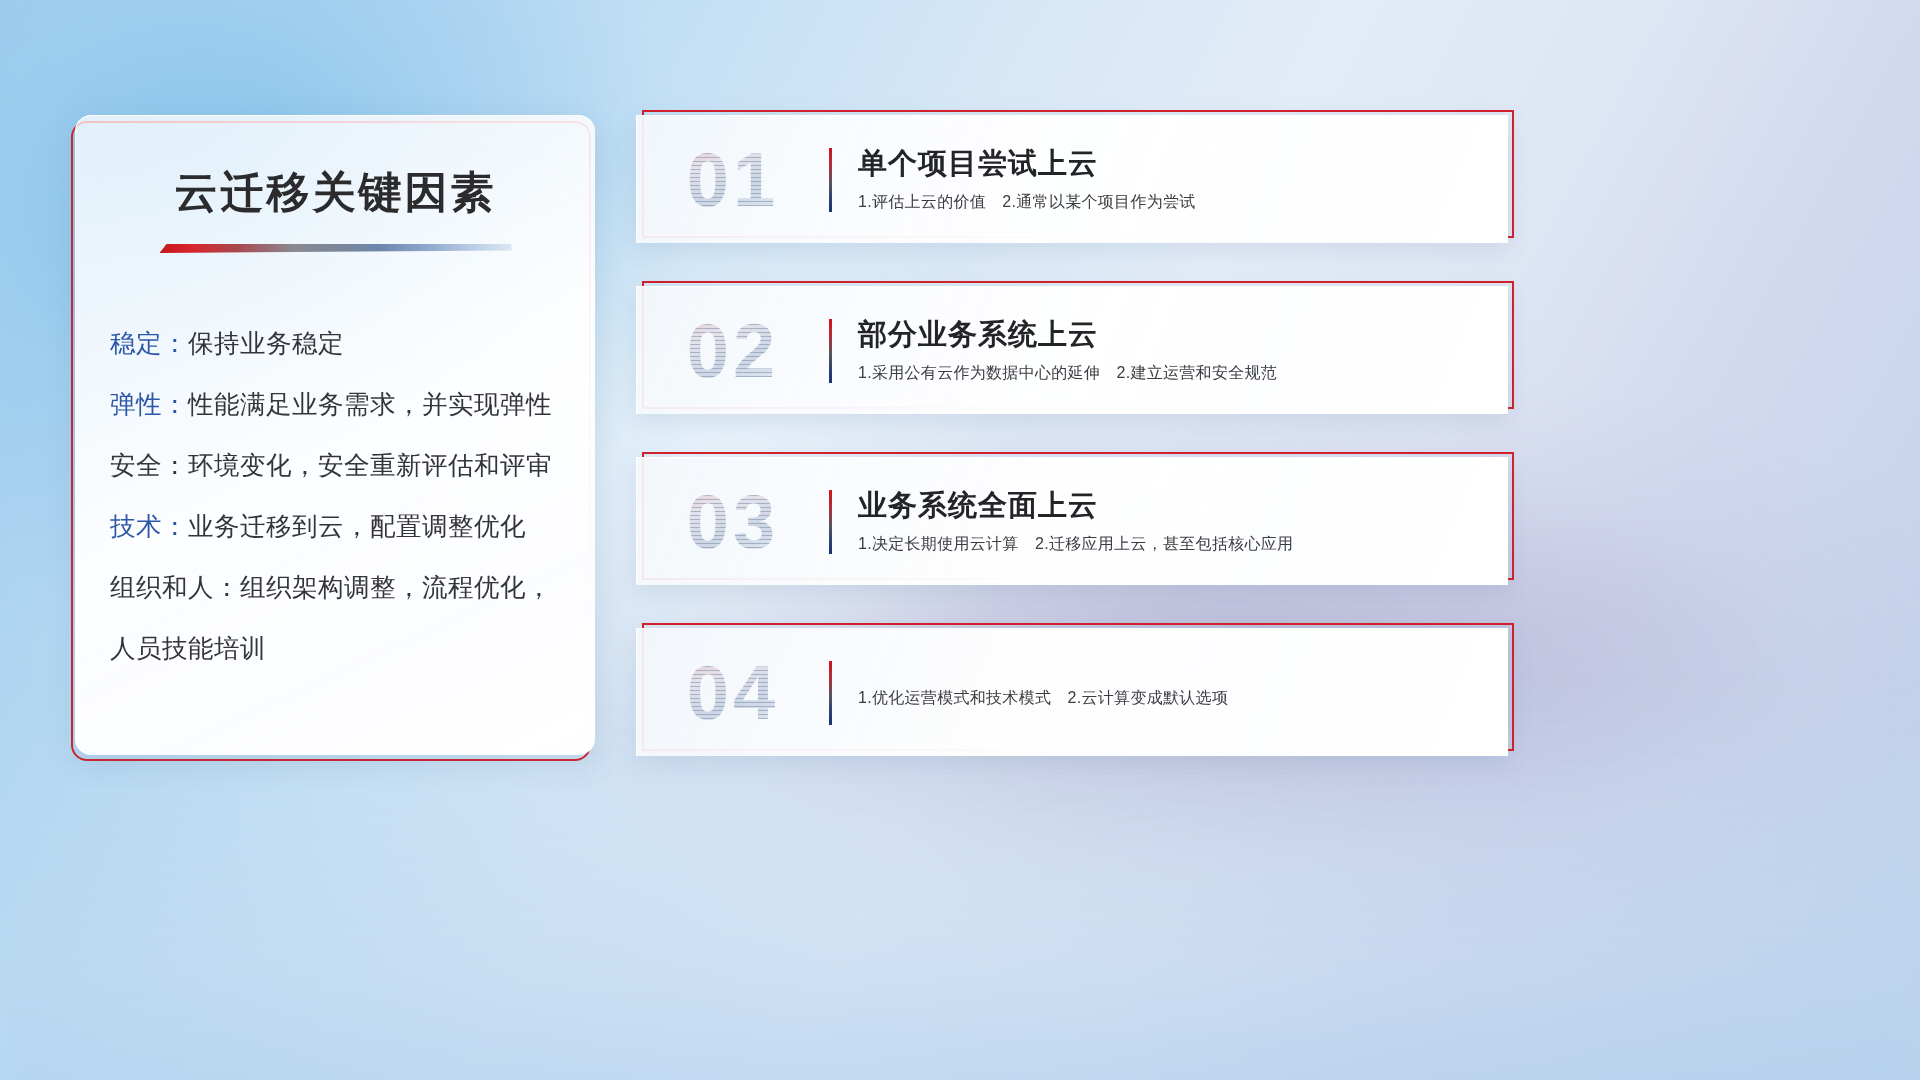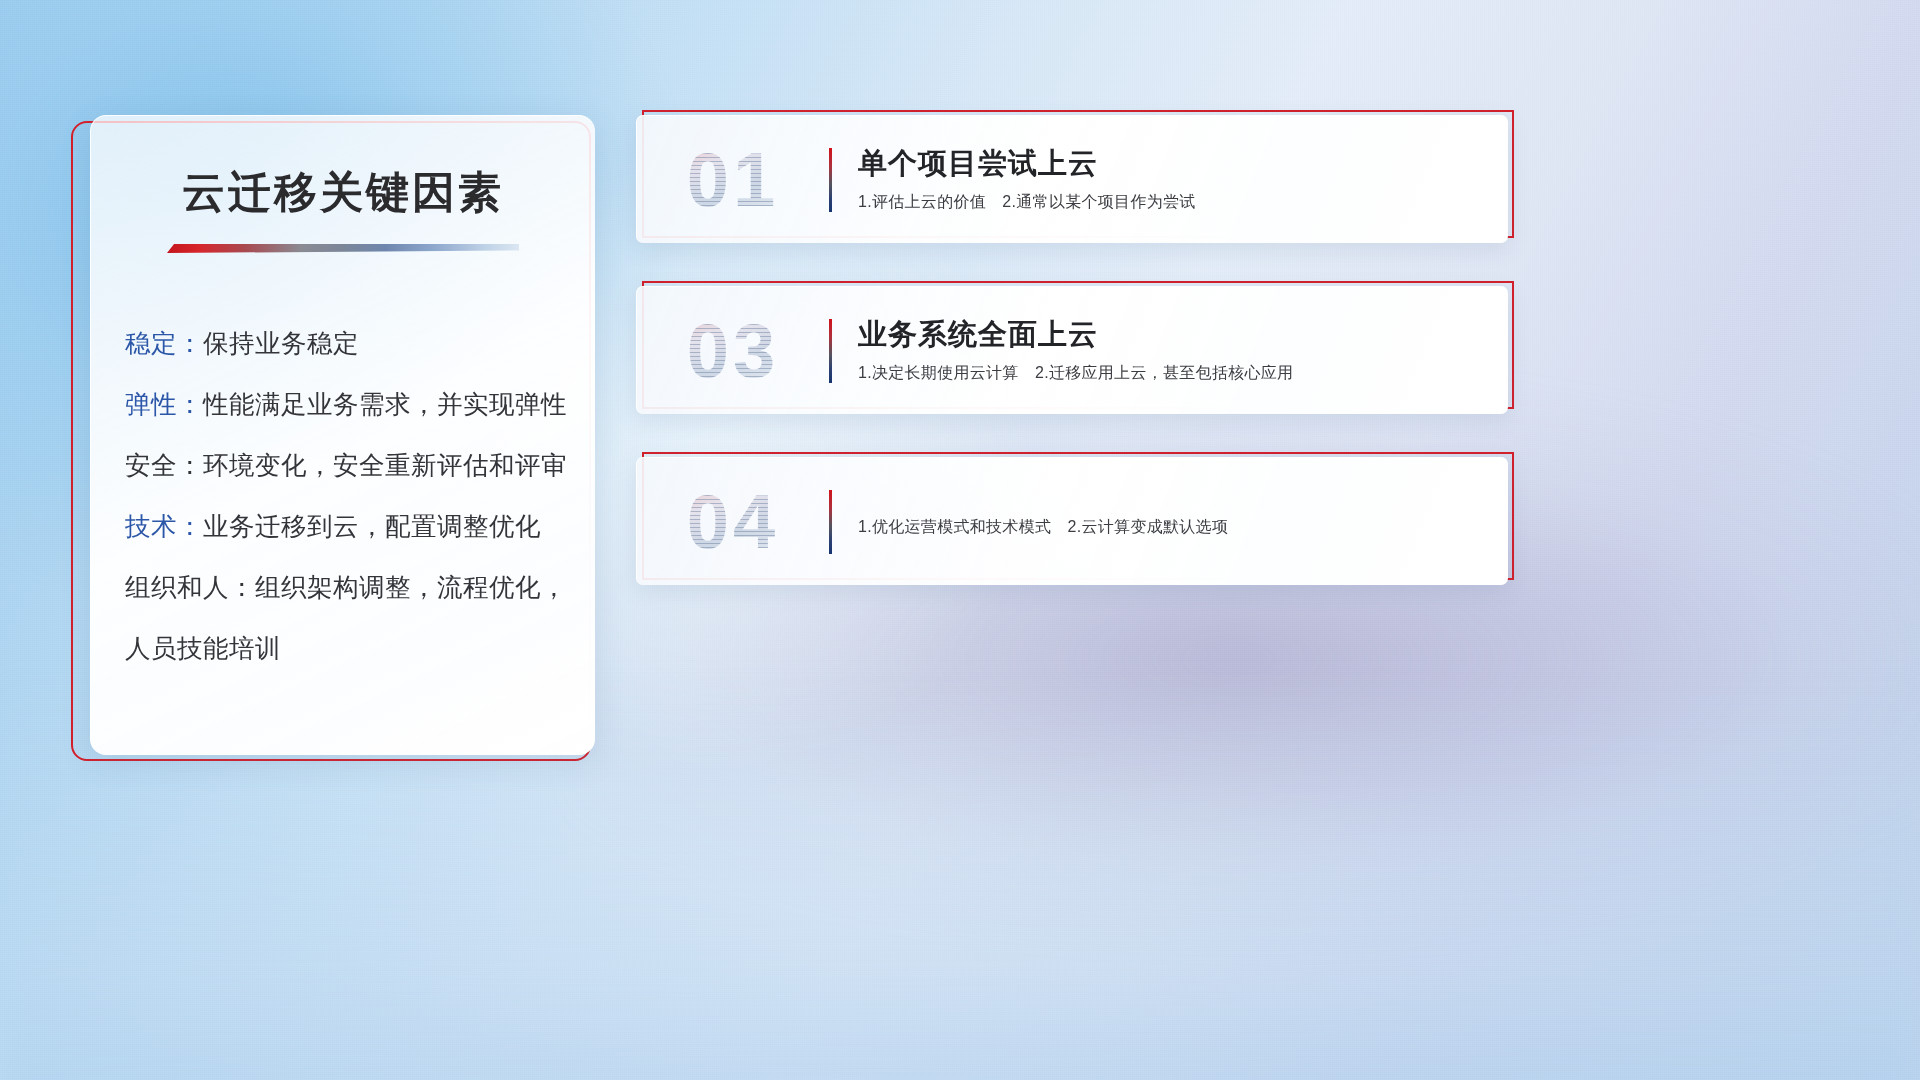--- a/index.html
+++ b/index.html
@@ -86,21 +86,20 @@
         rgba(255,255,255,0.72) 0%,
         rgba(250,252,254,0.88) 24%,
         rgba(255,255,255,0.96) 52%,
         rgba(252,253,255,0.99) 78%,
         rgba(255,255,255,1) 100%);
     border-top:1px solid rgba(255,255,255,0.95);
     border-left:1px solid rgba(255,255,255,0.9);
     box-shadow:0 8px 30px rgba(80,110,150,0.16);
     overflow:hidden;
     padding:0;
-    margin-left:15px;
   }
   #left-title{
     margin:48px 0 0 0;
     text-align:center;
     font-size:43px;
     font-weight:bold;
     letter-spacing:3px;
     color:#2b2b2e;
   }
   #left-title-rule{
@@ -139,21 +138,20 @@
         rgba(244,248,252,0.92) 0%,
         rgba(250,252,254,0.95) 20%,
         rgba(255,255,255,0.98) 46%,
         rgba(253,254,255,1) 72%,
         rgba(255,255,255,1) 100%);
     border-top:1px solid rgba(255,255,255,0.95);
     border-left:1px solid rgba(255,255,255,0.8);
     box-shadow:0 6px 22px rgba(80,110,150,0.13);
     display:flex; align-items:center;
     overflow:hidden;
-    border-radius:7px;
   }
   .card-num{
     width:192px; flex:0 0 192px;
     display:flex; align-items:center; justify-content:center;
     position:relative;
     height:100%;
   }
   .ghost-num{
     font-size:76px;
     font-weight:bold;
@@ -231,20 +229,33 @@
           <div class="card-body">
             <div class="card-title">单个项目尝试上云</div>
             <div class="card-desc">1.评估上云的价值　2.通常以某个项目作为尝试</div>
           </div>
         </div>
       </div>
       <div class="card-wrap">
         <div class="card-accent"></div>
         <div class="card">
           <div class="card-num">
+            <span class="ghost-num">02</span>
+          </div>
+          <div class="card-bar"></div>
+          <div class="card-body">
+            <div class="card-title">部分业务系统上云</div>
+            <div class="card-desc">1.采用公有云作为数据中心的延伸　2.建立运营和安全规范</div>
+          </div>
+        </div>
+      </div>
+      <div class="card-wrap">
+        <div class="card-accent"></div>
+        <div class="card">
+          <div class="card-num">
             <span class="ghost-num">03</span>
           </div>
           <div class="card-bar"></div>
           <div class="card-body">
             <div class="card-title">业务系统全面上云</div>
             <div class="card-desc">1.决定长期使用云计算　2.迁移应用上云，甚至包括核心应用</div>
           </div>
         </div>
       </div>
       <div class="card-wrap">

